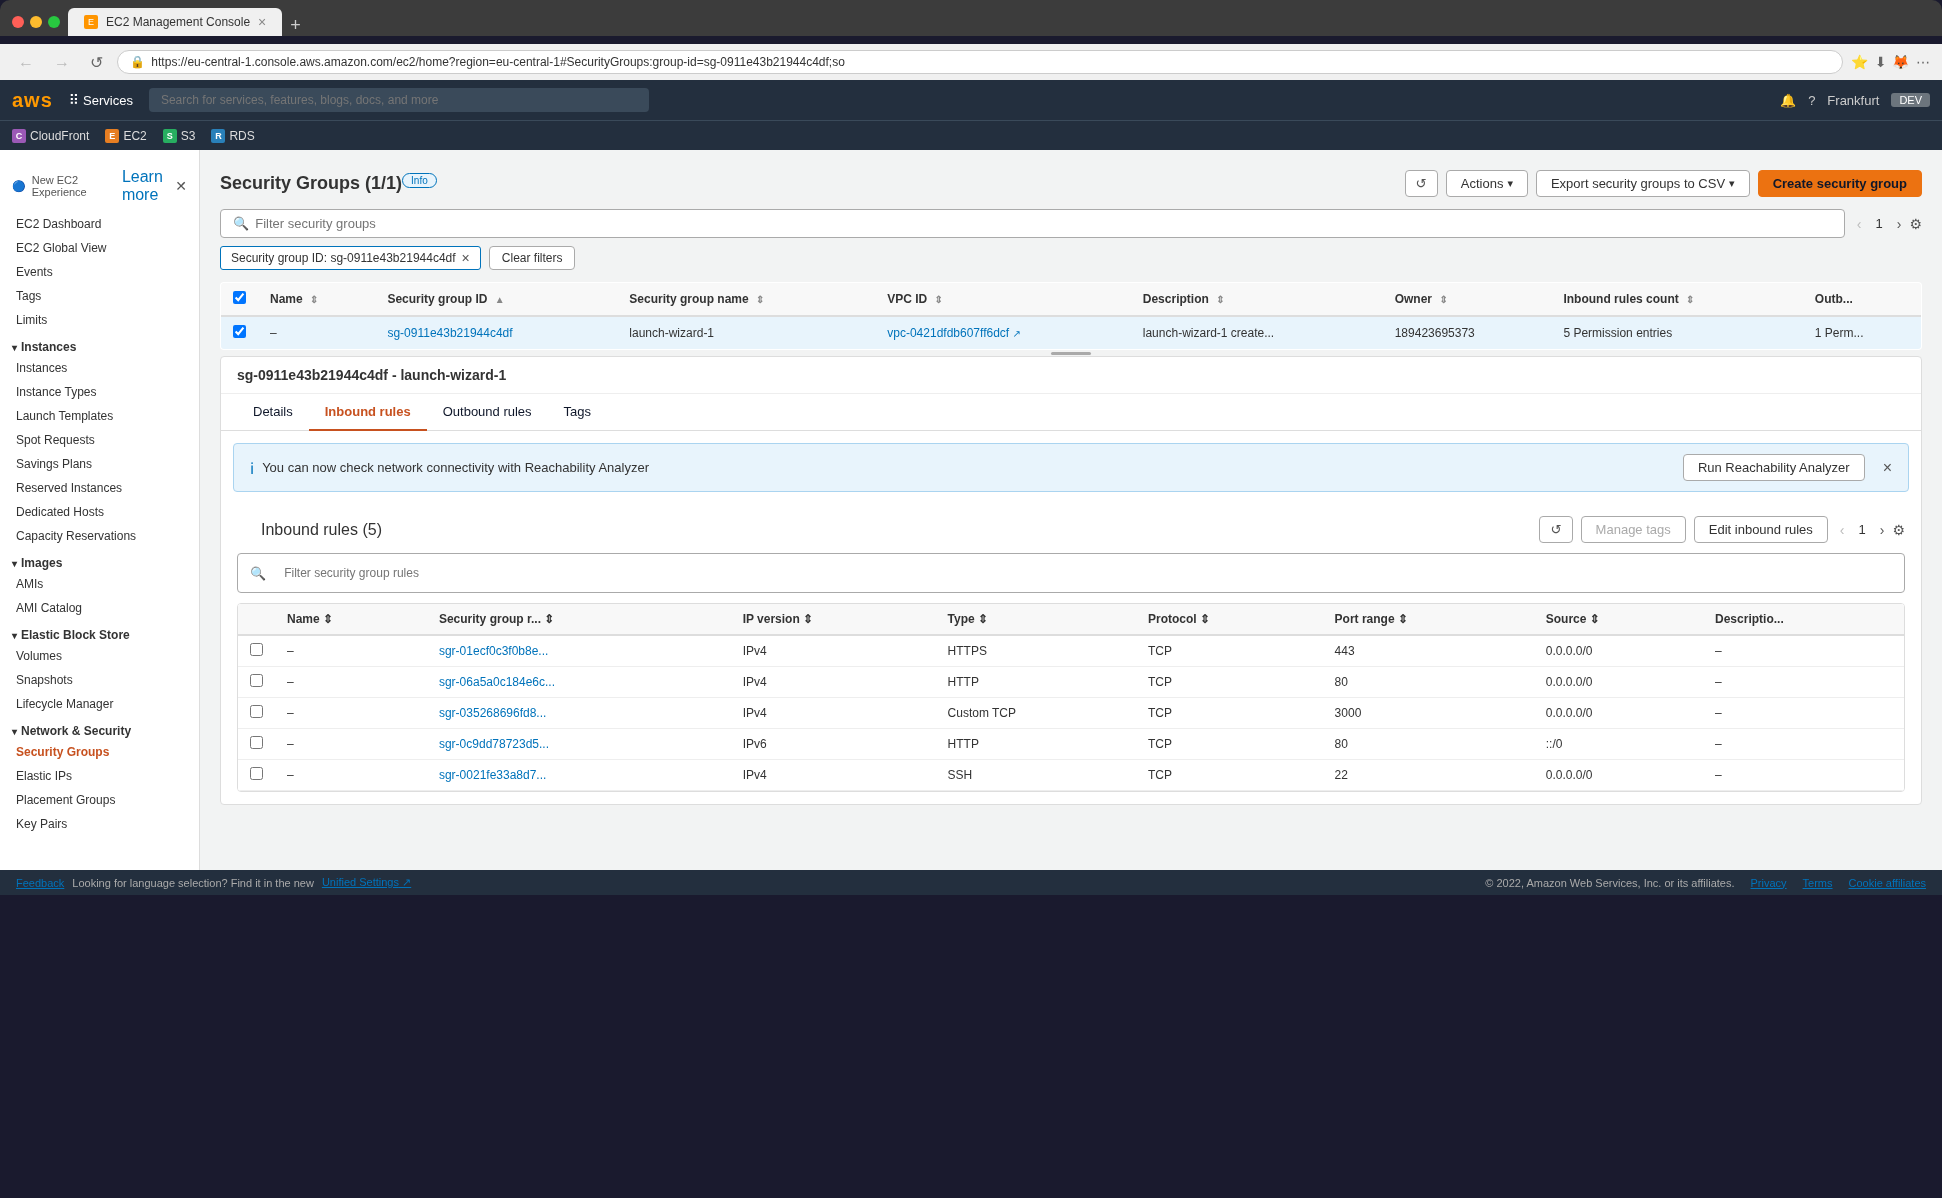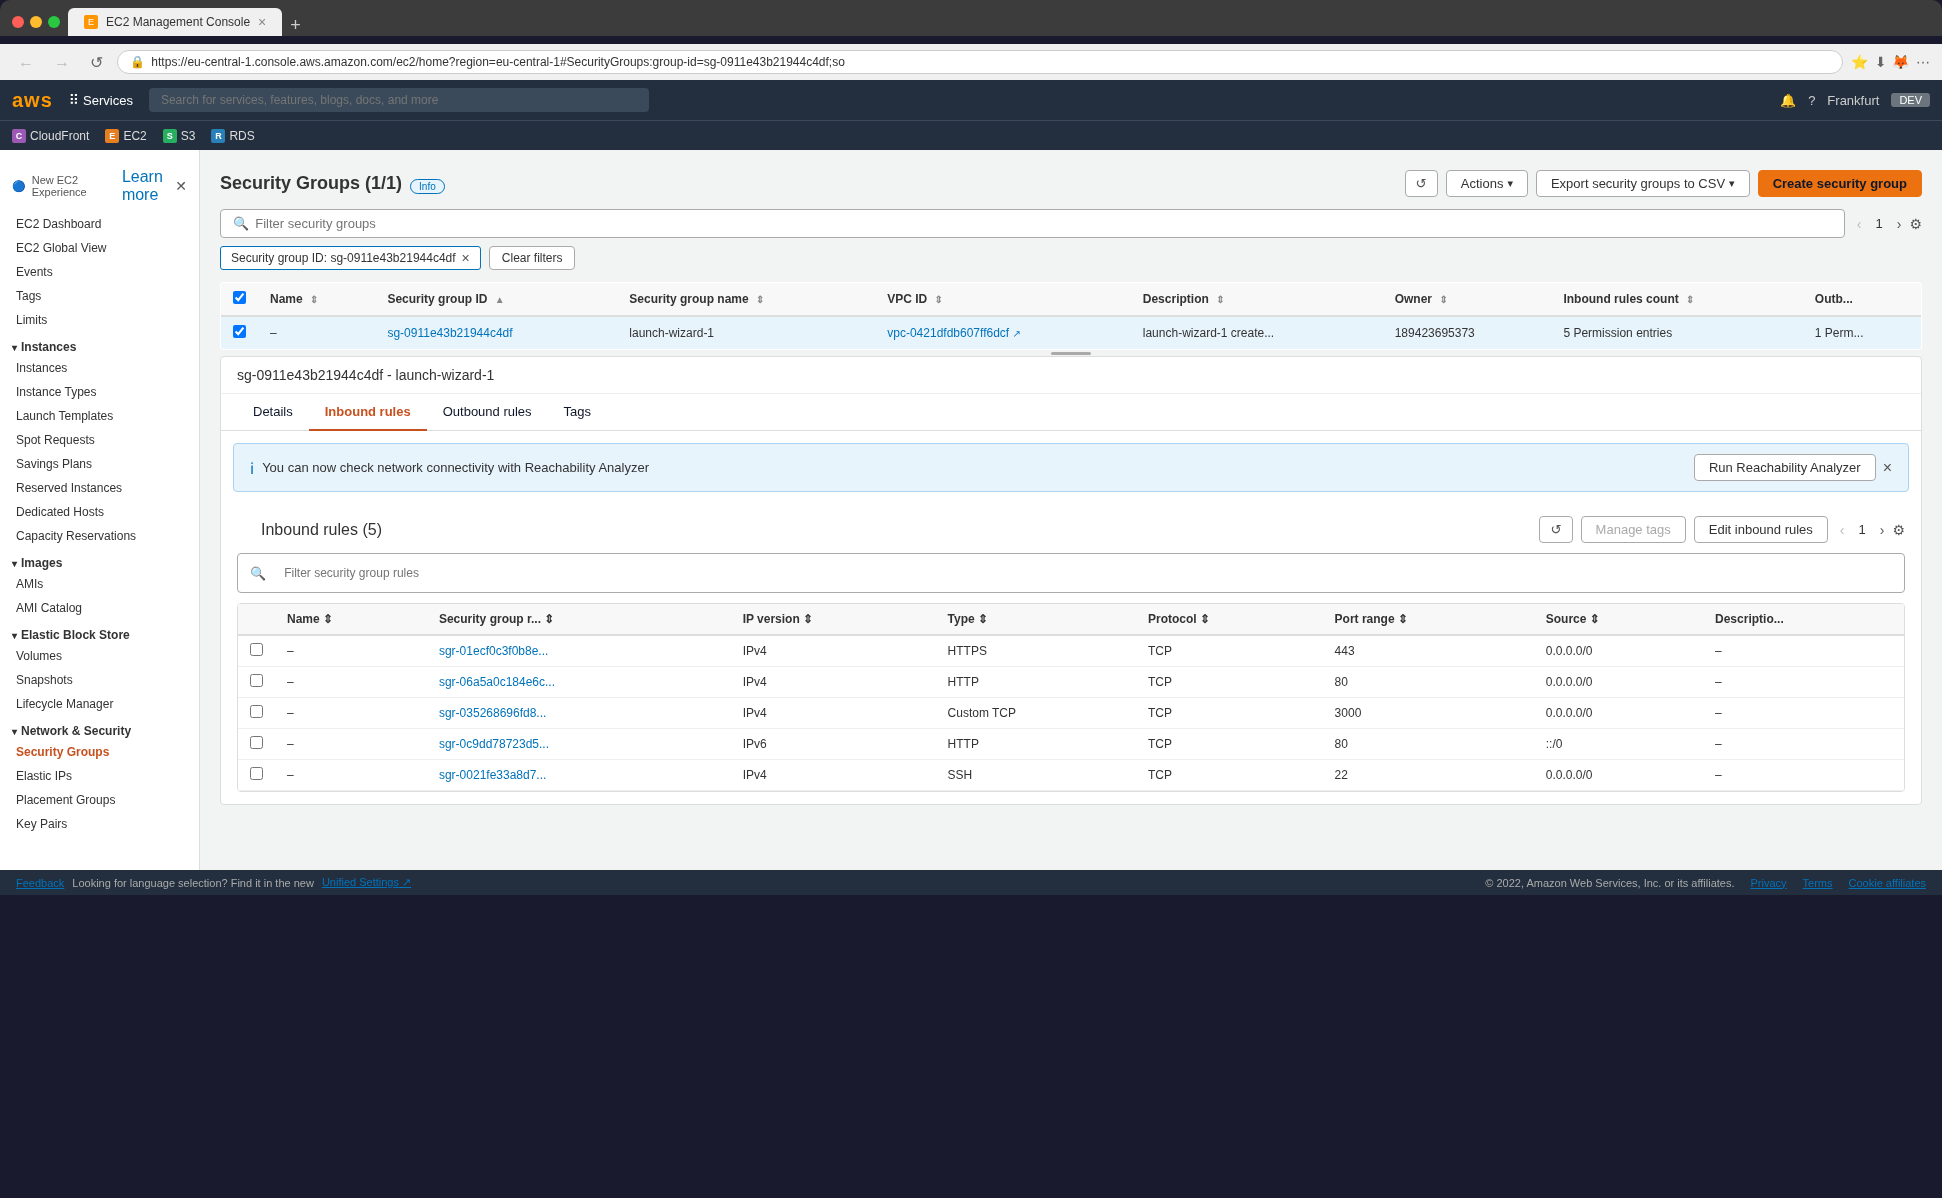--- a/index.html
+++ b/index.html
@@ -62,21 +62,21 @@
     .sidebar-item { padding: 5px 16px; font-size: 12px; color: #333; cursor: pointer; }
     .sidebar-item.active { color: #c7511f; font-weight: 600; }
     .sidebar-section { padding: 8px 12px 2px; font-size: 12px; font-weight: 600; color: #333; display: flex; align-items: center; gap: 4px; cursor: pointer; }
     .sidebar-section-arrow { font-size: 10px; }
 
     
     .content { flex: 1; padding: 20px; overflow: auto; }
 
     
     .page-header { display: flex; align-items: center; justify-content: space-between; margin-bottom: 12px; }
-    .page-title-row { display: flex; align-items: flex-end; gap: 8px; }
+    .page-title-row { display: flex; align-items: flex-start; }
     .page-title { font-size: 18px; font-weight: 600; color: #333; }
     .info-badge { background: #e8f4fc; color: #0073bb; border: 1px solid #0073bb; border-radius: 10px; padding: 1px 8px; font-size: 10px; cursor: pointer; }
     .header-actions { display: flex; gap: 8px; align-items: center; }
 
     
     .btn { padding: 5px 14px; border-radius: 4px; font-size: 13px; cursor: pointer; border: 1px solid; display: inline-flex; align-items: center; gap: 4px; }
     .btn-default { background: white; border-color: #aaa; color: #333; }
     .btn-primary { background: #ec7211; border-color: #ec7211; color: #0f172a; font-weight: 600; }
     .btn-icon { font-size: 11px; }
     .btn-refresh { background: white; border: 1px solid #aaa; border-radius: 4px; padding: 5px 10px; cursor: pointer; color: #555; }
@@ -112,30 +112,30 @@
     input[type="checkbox"] { cursor: pointer; }
 
     
     .table-wrapper { overflow-x: auto; }
     .panel-divider { height: 6px; background: #f2f3f3; display: flex; align-items: center; justify-content: center; cursor: ns-resize; }
     .panel-divider-handle { width: 40px; height: 3px; background: #aaa; border-radius: 2px; }
 
     
     .detail-panel { background: white; border: 1px solid #ddd; border-radius: 4px; margin-top: 0; }
     .detail-header { padding: 10px 16px; border-bottom: 1px solid #eee; }
-    .detail-title { font-size: 14px; font-weight: 400; color: #333; }
+    .detail-title { font-size: 14px; font-weight: 700; color: #333; }
     .detail-tabs { display: flex; border-bottom: 1px solid #ddd; padding: 0 16px; background: white; }
     .detail-tab { padding: 10px 16px; font-size: 13px; color: #0f172a; cursor: pointer; border-bottom: 2px solid transparent; margin-bottom: -1px; }
     .detail-tab.active { color: #c7511f; border-bottom-color: #c7511f; font-weight: 600; }
 
     
     .info-banner { background: #e8f4fc; border: 1px solid #aad4f0; border-radius: 4px; padding: 10px 16px; margin: 12px; display: flex; align-items: center; justify-content: space-between; gap: 12px; }
     .info-banner-text { display: flex; align-items: center; gap: 8px; font-size: 13px; color: #333; }
     .info-icon { color: #0073bb; font-size: 16px; }
-    .info-banner-actions { display: flex; gap: 7px; align-items: center; }
+    .info-banner-actions { display: flex; gap: 18px; align-items: center; }
     .banner-close { background: none; border: none; font-size: 16px; cursor: pointer; color: #555; }
 
     
     .inbound-section { padding: 12px 16px; }
     .inbound-header { display: flex; align-items: center; justify-content: space-between; margin-bottom: 10px; }
     .inbound-title { font-size: 16px; font-weight: 400; color: #333; margin-left: 24px; }
     .inbound-actions { display: flex; gap: 8px; align-items: center; }
 
     .rules-filter { margin-bottom: 10px; }
     .rules-filter input { width: 100%; padding: 6px 12px; border: 1px solid #aaa; border-radius: 4px; font-size: 12px; }

